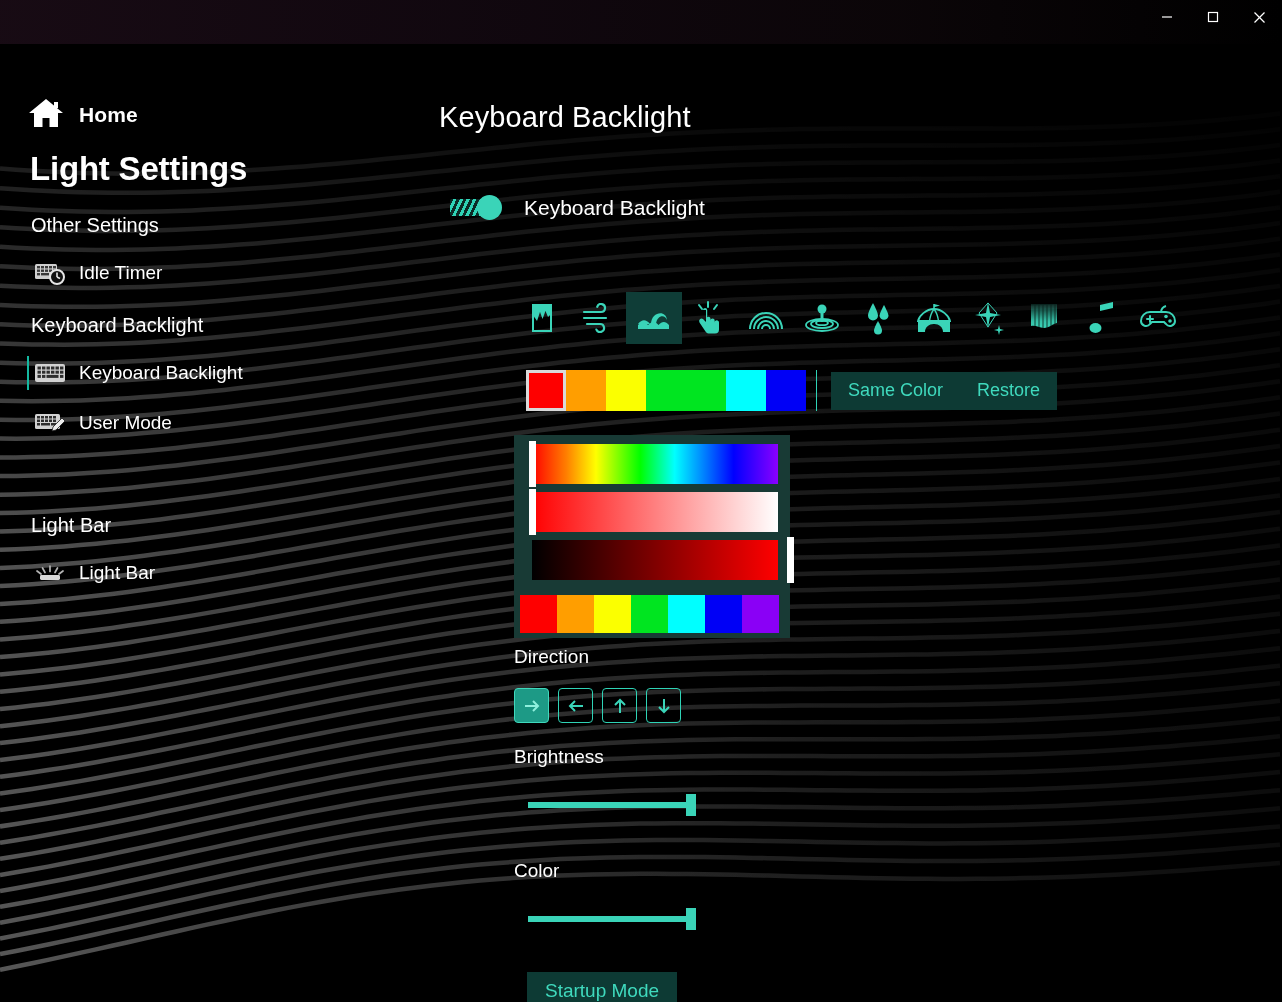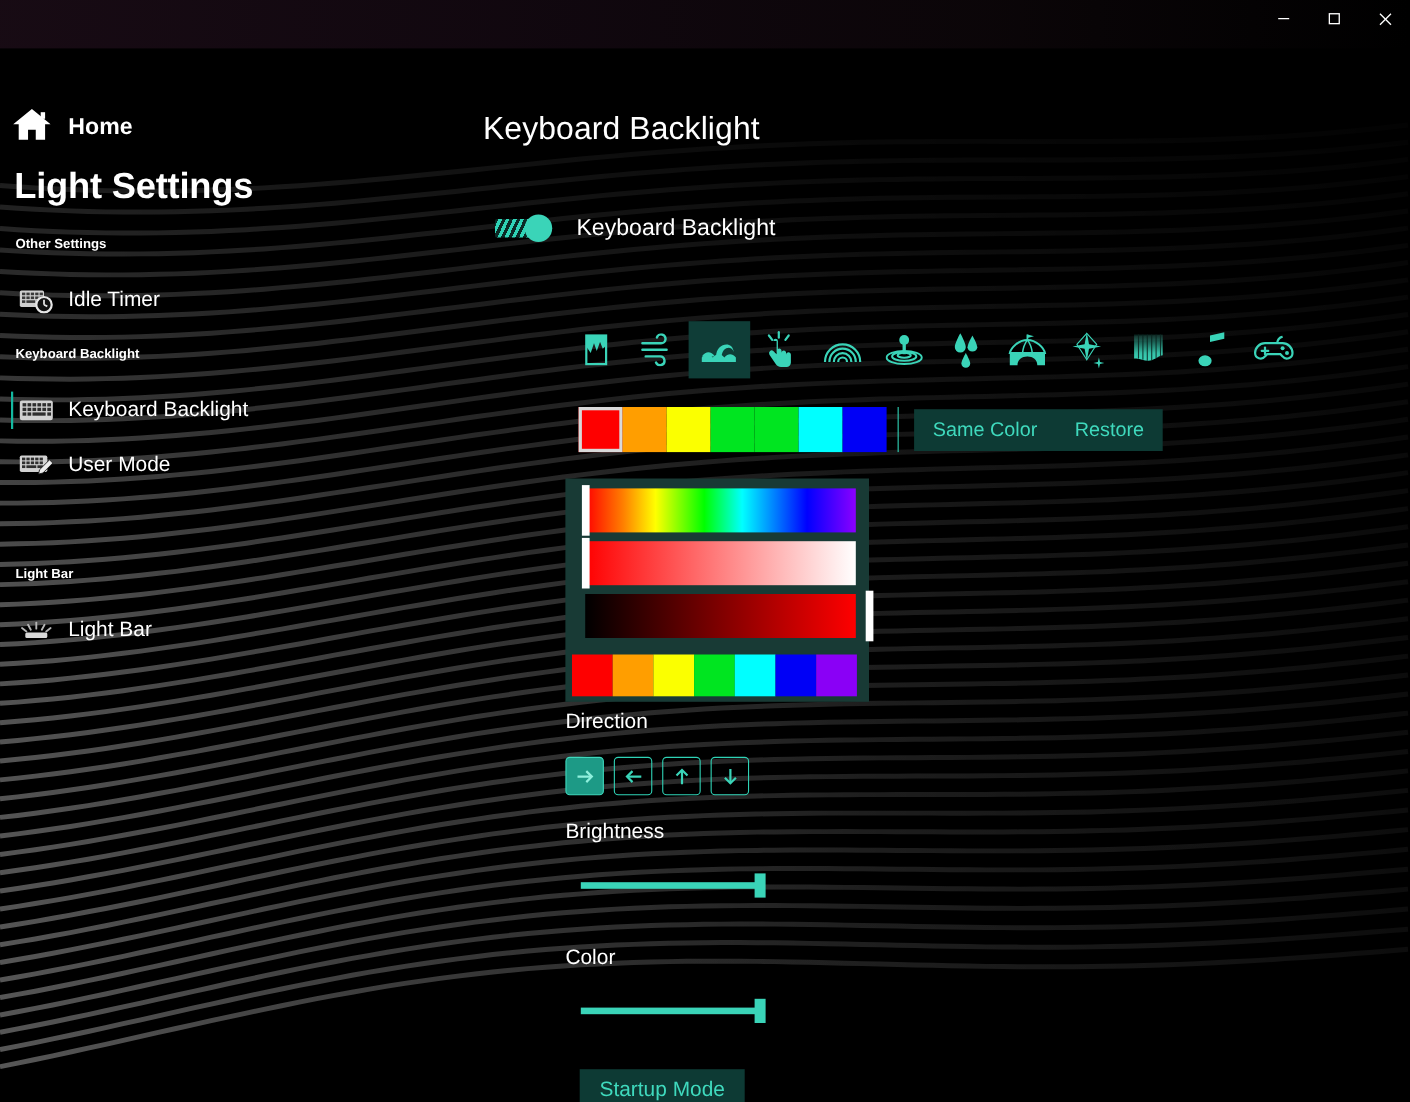--- a/index.html
+++ b/index.html
@@ -27,34 +27,34 @@
     opacity:.9;
   }
   .win-btn {
     position:relative; width:46px; height:34px; display:flex;
     align-items:center; justify-content:center; color:#fff; cursor:default;
   }
   .win-btn svg { display:block; }
 
   
   .sidebar {
-    position:absolute; left:0; top:0; width:420px; height:802px; z-index:20;
+    position:absolute; left:17px; top:0; width:420px; height:802px; z-index:20;
   }
   .home-row {
     position:absolute; left:10px; top:96px;
     display:flex; align-items:center; gap:14px;
   }
   .home-label { color:#fff; font-size:21px; font-weight:bold; letter-spacing:.1px; }
   .page-title-side {
     position:absolute; left:13px; top:150px;
     color:#fff; font-size:33px; font-weight:bold; letter-spacing:-0.2px;
   }
   .group-head {
     position:absolute; left:14px; color:#fff;
-    font-size:12px; font-weight:bold;
+    font-size:20px; font-weight:normal;
   }
   .nav-item {
     position:absolute; left:0; width:420px; height:42px;
     display:flex; align-items:center; cursor:default;
   }
   .nav-item .ico { width:34px; height:26px; margin-left:16px; display:flex; align-items:center; justify-content:center; }
   .nav-item .lbl { color:#fff; font-size:19px; margin-left:12px; }
   .nav-item.active::before {
     content:""; position:absolute; left:10px; top:4px; width:2px; height:34px;
     background:#14b8a0;

